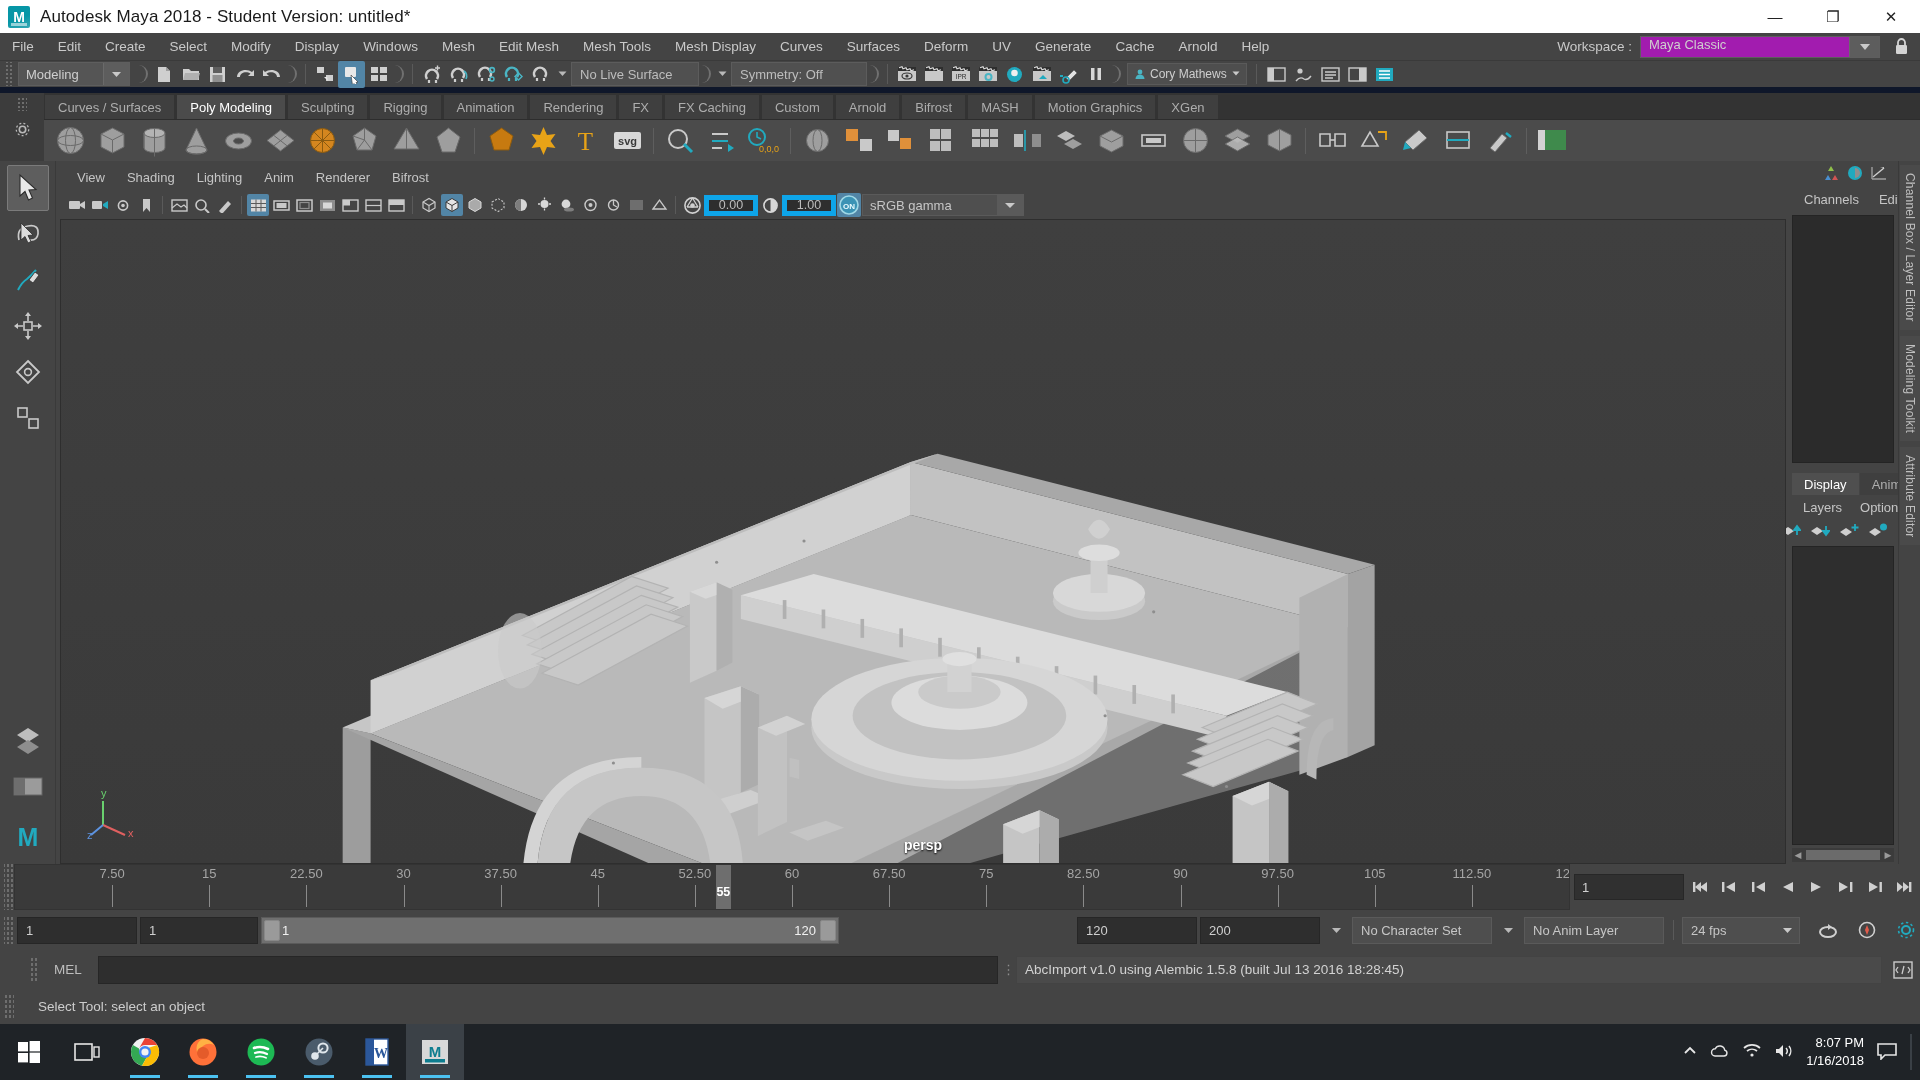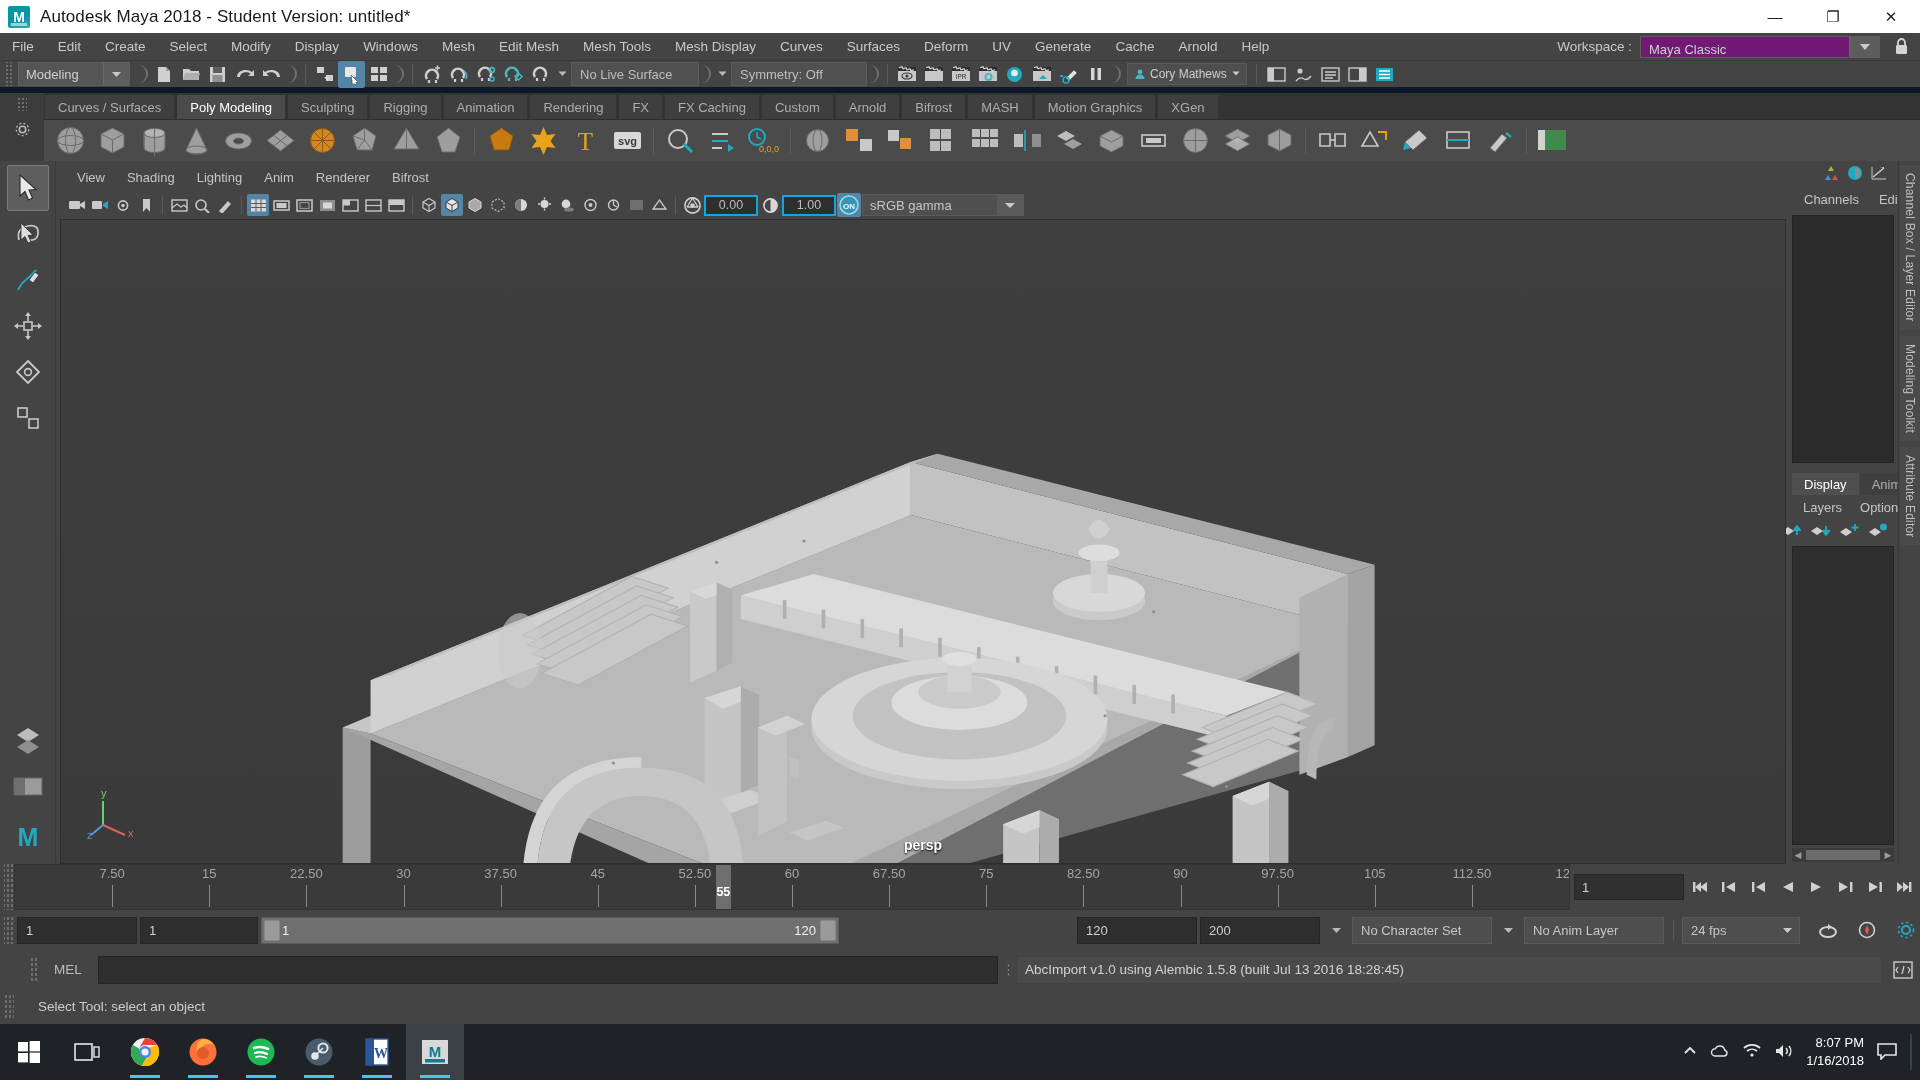--- a/index.html
+++ b/index.html
@@ -38,22 +38,22 @@
   
   .menubar {
     height:28px; background:#444444; display:flex; align-items:center;
     flex:0 0 28px; position:relative;
     border-bottom:1px solid #3a3a3a;
   }
   .menubar .mi { padding:0 12px; line-height:28px; color:#c9c9c9; font-size:13.5px; white-space:nowrap;}
   .ws-wrap{ margin-left:auto; display:flex; align-items:center; padding-right:6px; }
   .ws-label{ color:#c9c9c9; font-size:13.5px; margin-right:8px;}
   .ws-combo{
-    width:240px;height:22px;background:#701a75;border:1px solid #5e5e5e;
-    display:flex;align-items:flex-end; color:#cfcfcf; font-size:13px; padding-left:8px;
+    width:240px;height:22px;background:#a21caf;border:1px solid #5e5e5e;
+    display:flex;align-items:flex-start; color:#cfcfcf; font-size:13px; padding-left:8px;
   }
   .ws-combo .arrow{ margin-left:auto; width:30px; height:20px; background:#5d5d5d;
     display:flex;align-items:center;justify-content:center; border-left:1px solid #6a6a6a;}
   .lockico{ width:26px;height:24px;display:flex;align-items:center;justify-content:center;margin-left:8px;}
 
   
   .statusline{
     height:32px;background:#444444;display:flex;align-items:center;flex:0 0 32px;
     padding-left:4px; border-bottom:6px solid #0f172a;
   }
@@ -113,21 +113,21 @@
 
   
   .vpcol{ flex:1 1 auto; display:flex; flex-direction:column; min-width:0; padding:4px 2px 0 4px;}
   .vp-menubar{ height:26px;background:#444444;display:flex;align-items:center;padding-left:6px;}
   .vp-menubar .mi{ padding:0 11px;line-height:26px;color:#c5c5c5;font-size:13px;}
   .vp-toolbar{ height:28px;background:#444444;display:flex;align-items:center;padding-left:6px;gap:1px;}
   .vbtn{width:22px;height:22px;display:flex;align-items:center;justify-content:center;border-radius:2px;}
   .vbtn.on{background:#5285a6;}
   .vsep{width:9px;height:22px;display:flex;align-items:center;justify-content:center;}
   .vsep i{width:1px;height:18px;background:#5a5a5a;display:block;}
-  .numfield{height:21px;min-width:54px;background:#2e2e2e;border:2px solid #0ea5e9;color:#bdbdbd;
+  .numfield{height:21px;min-width:54px;background:#2e2e2e;border:5px solid #0ea5e9;color:#bdbdbd;
     font-size:12.5px;display:flex;align-items:center;justify-content:center;}
   .gammabox{height:22px;width:162px;background:#4f4f4f;border:1px solid #5a5a5a;display:flex;align-items:center;
     color:#c6c6c6;font-size:13px;padding-left:7px;}
   .gammabox .arrow{margin-left:auto;width:26px;height:20px;background:#5a5a5a;display:flex;align-items:center;justify-content:center;}
   .viewport{ flex:1; position:relative; overflow:hidden; background:#3f3f3f;
     border:1px solid #2e2e2e; }
   .vp-persp{ position:absolute;left:50%;transform:translateX(-50%);bottom:10px;color:#fff;font-size:14px;font-weight:bold;
              text-shadow:0 1px 2px #000;}
   .axisgiz{ position:absolute;left:26px;bottom:22px;width:56px;height:56px;}
 

